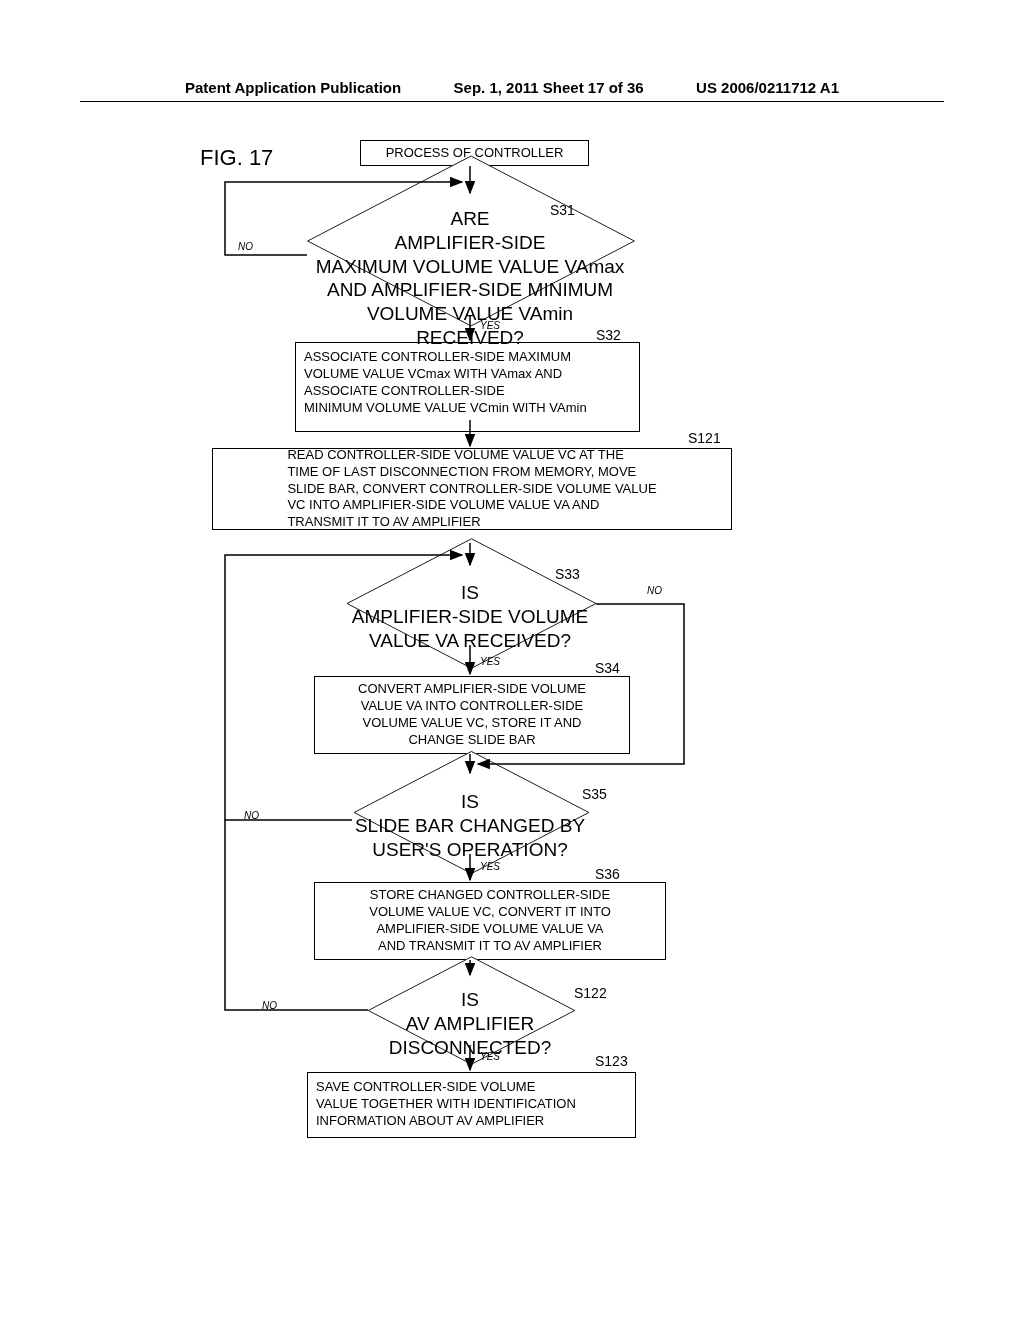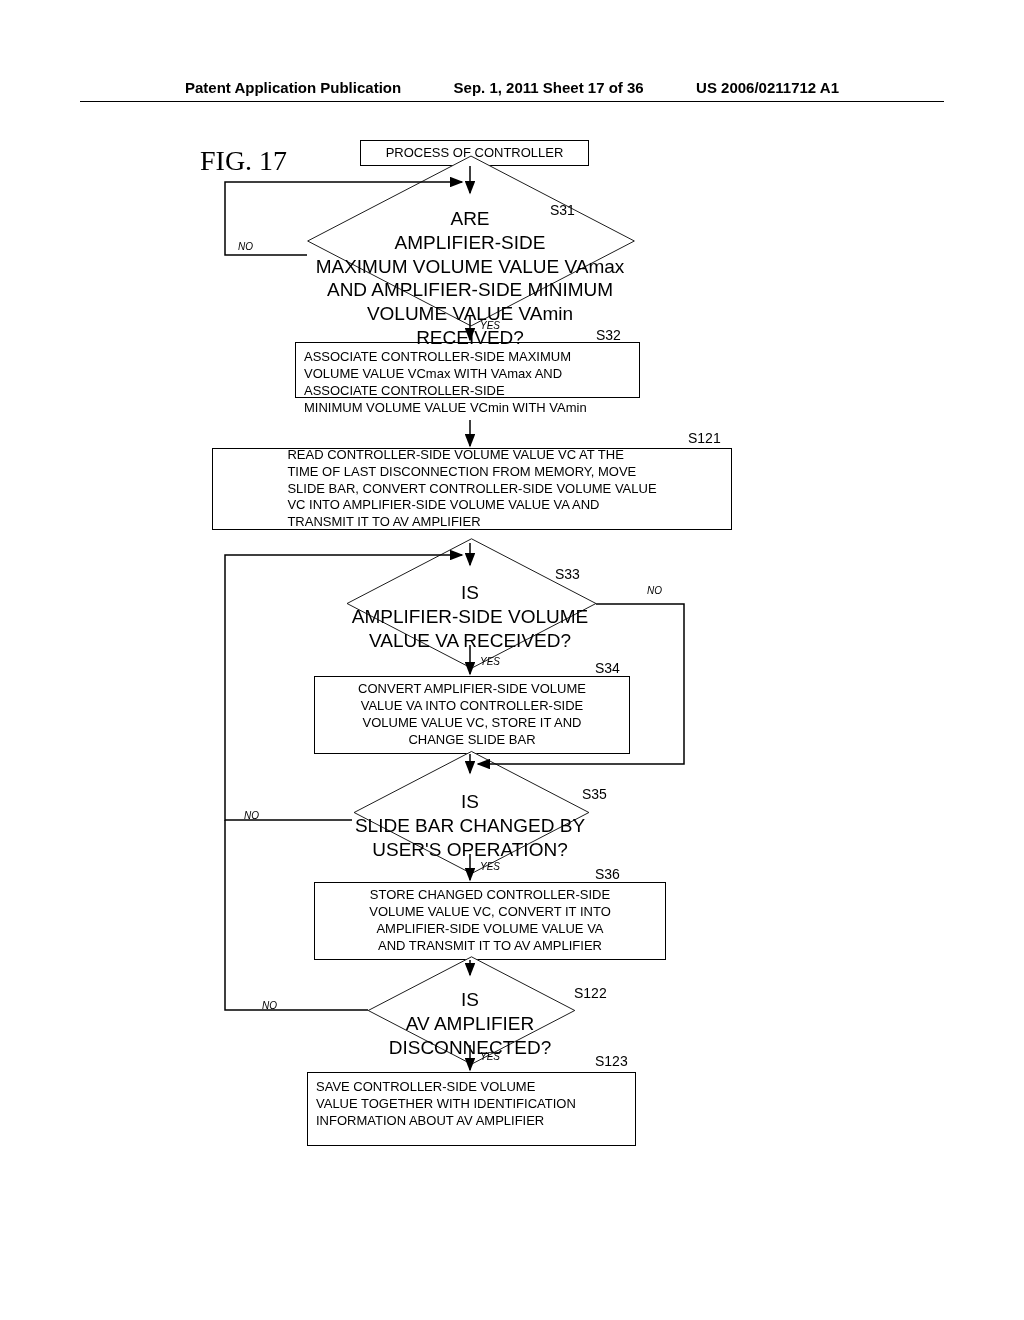--- a/index.html
+++ b/index.html
@@ -21,23 +21,22 @@
       margin: 9px 80px;
     }
     .flowchart {
       position: absolute;
       top: 130px;
       left: 0;
       width: 1024px;
     }
     .figlabel {
       position: absolute;
-      font-size: 28px;
+      font-size: 22px;
       font-weight: normal;
-      font-family: Liberation Serif, serif;
     }
     .box {
       position: absolute;
       border: 1.5px solid black;
       text-align: center;
       font-size: 13px;
       line-height: 1.3;
       display: flex;
       align-items: center;
       justify-content: center;
@@ -110,21 +109,21 @@
   <div class="diamond-text" style="top:77px; left:300px; width:340px; white-space:pre-line;">ARE
 AMPLIFIER-SIDE
 MAXIMUM VOLUME VALUE VAmax
 AND AMPLIFIER-SIDE MINIMUM
 VOLUME VALUE VAmin
 RECEIVED?</div>
   <div class="step-label" style="top:72px; left:550px;">S31</div>
   <div class="yn-label" style="top:111px; left:238px;">NO</div>
   <div class="yn-label" style="top:190px; left:480px;">YES</div>
 
-  <div class="box-left" style="top:212px; left:295px; width:345px; height:56px; white-space:pre-line;">ASSOCIATE CONTROLLER-SIDE MAXIMUM
+  <div class="box-left" style="top:212px; left:295px; width:345px; height:90px; white-space:pre-line;">ASSOCIATE CONTROLLER-SIDE MAXIMUM
 VOLUME VALUE VCmax WITH VAmax AND
 ASSOCIATE CONTROLLER-SIDE
 MINIMUM VOLUME VALUE VCmin WITH VAmin</div>
   <div class="step-label" style="top:197px; left:596px;">S32</div>
 
   <div class="box" style="top:318px; left:212px; width:520px; height:82px; white-space:pre-line; text-align:left;">READ CONTROLLER-SIDE VOLUME VALUE VC AT THE
 TIME OF LAST DISCONNECTION FROM MEMORY, MOVE
 SLIDE BAR, CONVERT CONTROLLER-SIDE VOLUME VALUE
 VC INTO AMPLIFIER-SIDE VOLUME VALUE VA AND
 TRANSMIT IT TO AV AMPLIFIER</div>
@@ -165,21 +164,21 @@
   <div class="diamond" style="top:847px; left:470px;">
     <div class="diamond-shape" style="width:145px; height:145px; left:-72px; top:-40px;"></div>
   </div>
   <div class="diamond-text" style="top:858px; left:370px; width:200px; white-space:pre-line;">IS
 AV AMPLIFIER
 DISCONNECTED?</div>
   <div class="step-label" style="top:855px; left:574px;">S122</div>
   <div class="yn-label" style="top:870px; left:262px;">NO</div>
   <div class="yn-label" style="top:921px; left:480px;">YES</div>
 
-  <div class="box-left" style="top:942px; left:307px; width:329px; height:74px; white-space:pre-line;">SAVE CONTROLLER-SIDE VOLUME
+  <div class="box-left" style="top:942px; left:307px; width:329px; height:66px; white-space:pre-line;">SAVE CONTROLLER-SIDE VOLUME
 VALUE TOGETHER WITH IDENTIFICATION
 INFORMATION ABOUT AV AMPLIFIER</div>
   <div class="step-label" style="top:923px; left:595px;">S123</div>
 
   <svg class="arrows">
     <defs>
       <marker id="arrowhead" markerWidth="9" markerHeight="7" refX="8" refY="3.5" orient="auto">
         <polygon points="0 0, 9 3.5, 0 7" fill="black"></polygon>
       </marker>
     </defs>

